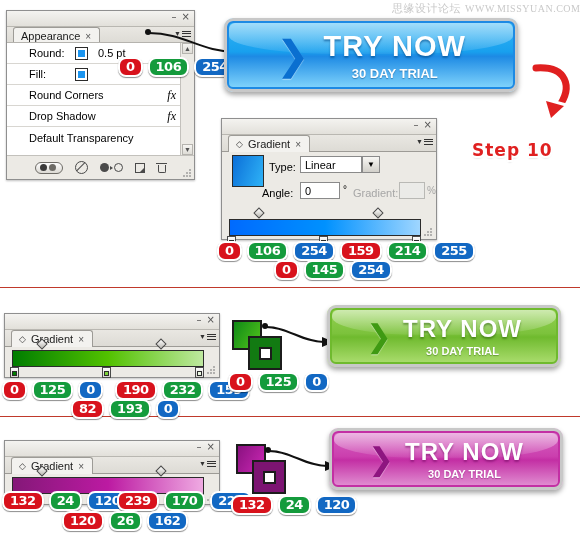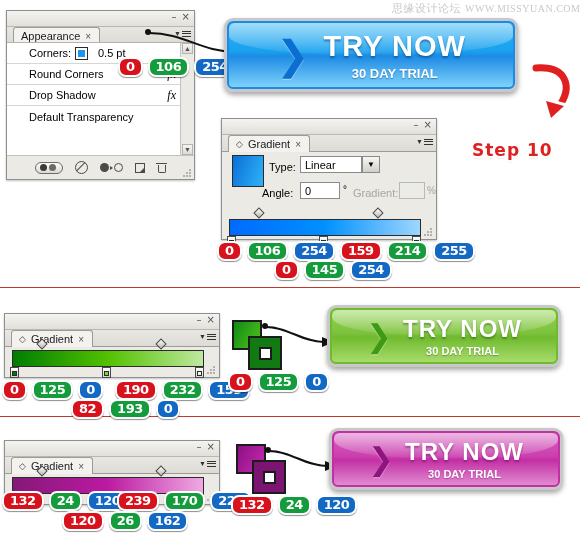--- a/index.html
+++ b/index.html
@@ -280,25 +280,29 @@
           <i></i>
           <i></i>
         </span>
     </div>
   </div>
 
   <div class="list">
 
 
     <div class="app-row indent">
-      <span class="label" style="width:46px;">Corners:</span>
+      <span class="label" style="width:46px;">Round:</span>
       <span class="sw inner sw-blue-flat" style="margin-right:10px;"></span>
       <span class="label">0.5 pt</span>
     </div>
 
+    <div class="app-row indent">
+      <span class="label" style="width:46px;">Fill:</span>
+      <span class="sw inner sw-blue-flat"></span>
+    </div>
 
     <div class="app-row indent">
       <span class="label">Round Corners</span>
       <span class="fx">fx</span>
     </div>
 
     <div class="app-row indent">
       <span class="label">Drop Shadow</span>
       <span class="fx">fx</span>
     </div>

